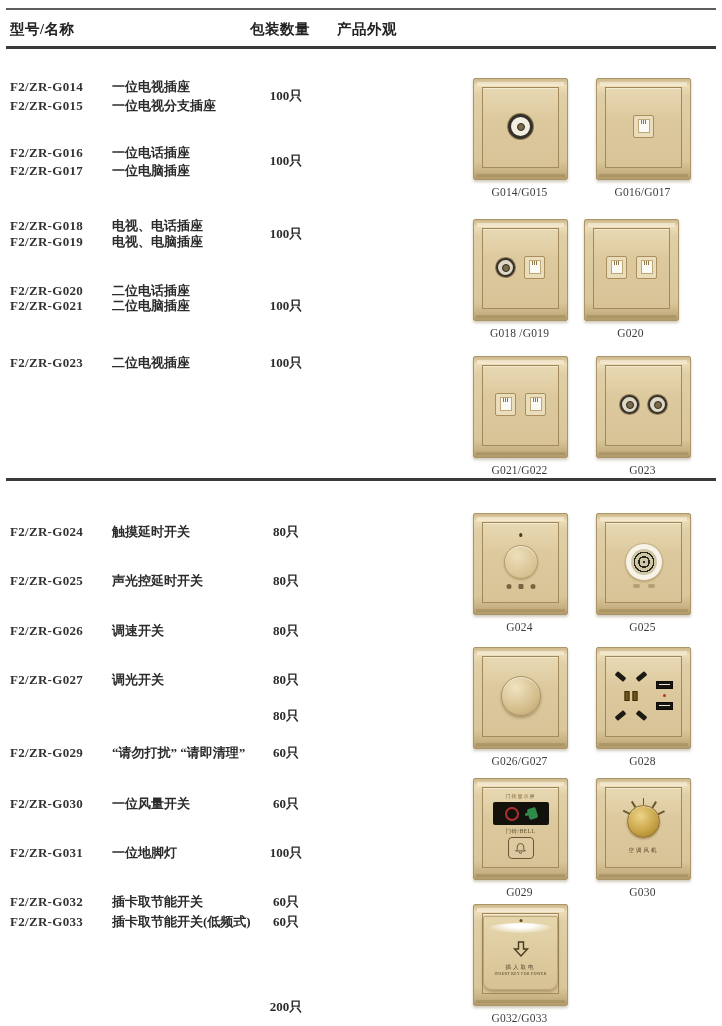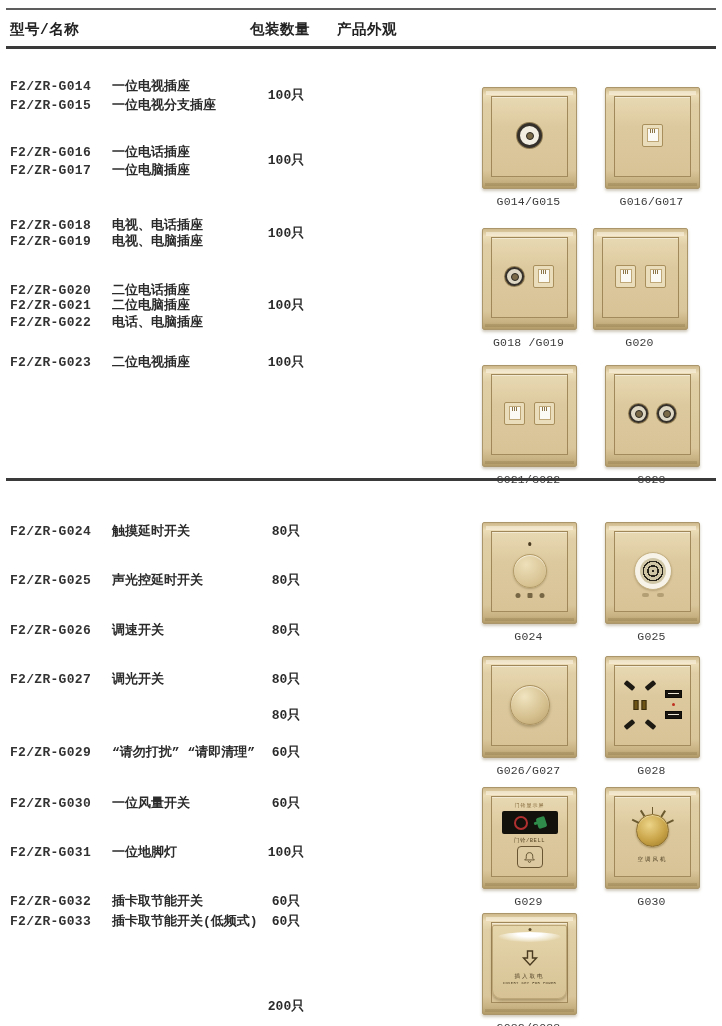--- a/index.html
+++ b/index.html
@@ -1,27 +1,27 @@
 <!DOCTYPE html>
 <html><head>
 <meta charset="utf-8">
 <style>
   html,body{margin:0;padding:0;background:#ffffff;}
   .page{position:relative;width:722px;height:1026px;background:#ffffff;overflow:hidden;
-        font-family:Liberation Mono, monospace;color:#2b2b2b;}
+        font-family:Liberation Serif, serif;color:#2b2b2b;}
   .hline{position:absolute;left:6px;right:6px;background:#3a3a3a;}
   .hline.thin{height:1.5px;background:#5d5d5d;}
   .hline.thick{height:2.5px;}
   .hcell{position:absolute;top:20px;font-size:14.5px;font-weight:600;color:#222;letter-spacing:.5px;white-space:nowrap;}
   .trow{position:absolute;left:10px;height:17px;font-size:13px;line-height:17px;white-space:nowrap;}
   .trow .model{display:inline-block;width:102px;color:#333;letter-spacing:.3px;font-weight:600;}
   .trow .pname{display:inline-block;color:#2b2b2b;font-weight:600;}
   .qty{position:absolute;left:258px;width:56px;text-align:center;font-size:13px;line-height:17px;color:#2b2b2b;font-weight:600;}
 
-  .product{position:absolute;margin:17px;width:91px;}
+  .product{position:absolute;margin:8px;width:91px;}
   .plate{position:relative;width:93px;height:100px;border:1px solid #ab966b;border-radius:2px;
          background:linear-gradient(180deg,#cdb88a 0%,#ecddb8 7%,#e0cfa6 16%,#d9c69a 82%,#c8b283 93%,#b29a68 100%);
          box-shadow:0 2px 3px rgba(120,100,60,.35);}
   .plate::before{content:"";position:absolute;left:3px;right:3px;top:3px;height:4px;background:rgba(255,250,235,.5);}
   .plate::after{content:"";position:absolute;left:2px;right:2px;bottom:2px;height:3px;background:rgba(120,95,50,.22);}
   .inner{position:absolute;left:8px;right:8px;top:8px;bottom:11px;border:1px solid rgba(150,124,78,.85);
          background:linear-gradient(180deg,#e8d9b3 0%,#ddc99e 38%,#d8c397 100%);
          box-shadow:inset 0 1px 0 rgba(255,255,255,.45);}
   .face{position:absolute;left:4px;right:4px;top:6px;bottom:8px;display:flex;align-items:center;justify-content:center;gap:9px;}
   .face.col{flex-direction:column;gap:2px;justify-content:center;}
@@ -126,21 +126,20 @@
   <div class="hline thick" style="top:478px"></div>
 
   <div class="trow" style="top:78px"><span class="model">F2/ZR-G014</span><span class="pname">一位电视插座</span></div>
   <div class="trow" style="top:97px"><span class="model">F2/ZR-G015</span><span class="pname">一位电视分支插座</span></div>
   <div class="trow" style="top:144px"><span class="model">F2/ZR-G016</span><span class="pname">一位电话插座</span></div>
   <div class="trow" style="top:162px"><span class="model">F2/ZR-G017</span><span class="pname">一位电脑插座</span></div>
   <div class="trow" style="top:217px"><span class="model">F2/ZR-G018</span><span class="pname">电视、电话插座</span></div>
   <div class="trow" style="top:233px"><span class="model">F2/ZR-G019</span><span class="pname">电视、电脑插座</span></div>
   <div class="trow" style="top:282px"><span class="model">F2/ZR-G020</span><span class="pname">二位电话插座</span></div>
   <div class="trow" style="top:297px"><span class="model">F2/ZR-G021</span><span class="pname">二位电脑插座</span></div>
-  <div class="trow" style="top:314px"><span class="model">F2/ZR-G022</span><span class="pname">电话、电脑插座</span></div>
   <div class="trow" style="top:354px"><span class="model">F2/ZR-G023</span><span class="pname">二位电视插座</span></div>
   <div class="trow" style="top:523px"><span class="model">F2/ZR-G024</span><span class="pname">触摸延时开关</span></div>
   <div class="trow" style="top:572px"><span class="model">F2/ZR-G025</span><span class="pname">声光控延时开关</span></div>
   <div class="trow" style="top:622px"><span class="model">F2/ZR-G026</span><span class="pname">调速开关</span></div>
   <div class="trow" style="top:671px"><span class="model">F2/ZR-G027</span><span class="pname">调光开关</span></div>
   <div class="trow" style="top:744px"><span class="model">F2/ZR-G029</span><span class="pname">“请勿打扰” “请即清理”</span></div>
   <div class="trow" style="top:795px"><span class="model">F2/ZR-G030</span><span class="pname">一位风量开关</span></div>
   <div class="trow" style="top:844px"><span class="model">F2/ZR-G031</span><span class="pname">一位地脚灯</span></div>
   <div class="trow" style="top:893px"><span class="model">F2/ZR-G032</span><span class="pname">插卡取节能开关</span></div>
   <div class="trow" style="top:913px"><span class="model">F2/ZR-G033</span><span class="pname">插卡取节能开关(低频式)</span></div>

